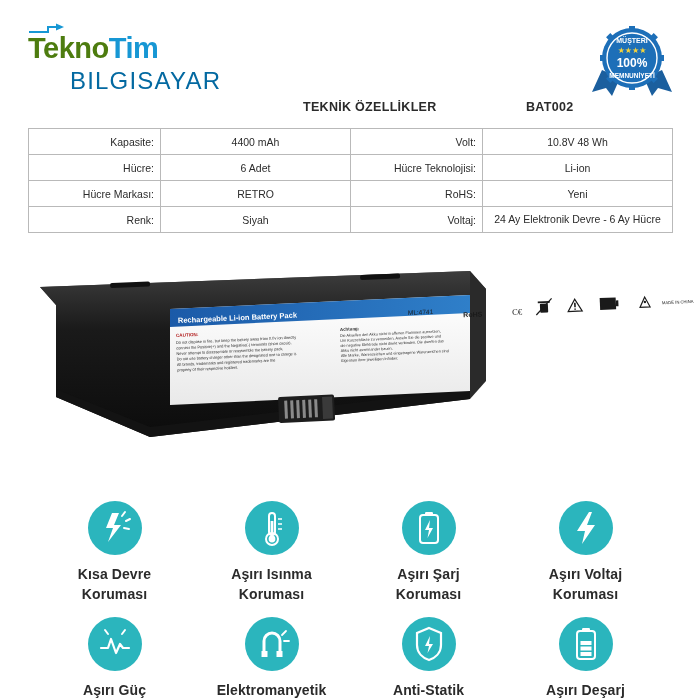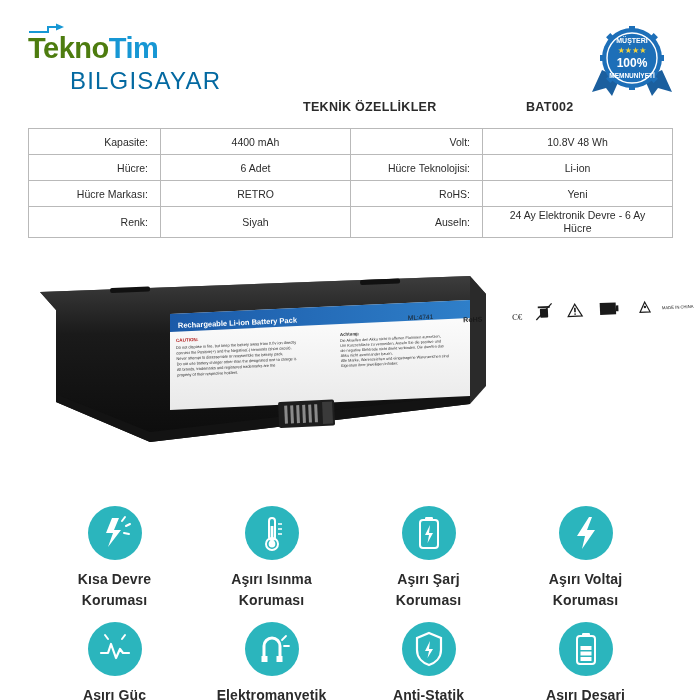--- a/index.html
+++ b/index.html
@@ -86,21 +86,21 @@
     margin: 6px 28px 0 28px;
     width: 644px;
     border-collapse: collapse;
     table-layout: fixed;
   }
   table.specs td {
     border: 1px solid #b9b9b9;
     height: 26px;
     font-size: 10.5px;
     color: #2b2b2b;
-    padding: 2px 12px;
+    padding: 2px 6px;
     vertical-align: middle;
   }
   td.lbl { text-align: right; width: 132px; }
   td.val { text-align: center; width: 190px; }
   td.lbl2 { text-align: right; width: 132px; }
   td.val2 { text-align: center; width: 190px; }
   .two-line { line-height: 1.25; }
 
   
   .battery-wrap {
@@ -201,21 +201,21 @@
   </tr>
   <tr>
     <td class="lbl">Hücre Markası:</td>
     <td class="val">RETRO</td>
     <td class="lbl2">RoHS:</td>
     <td class="val2">Yeni</td>
   </tr>
   <tr>
     <td class="lbl">Renk:</td>
     <td class="val">Siyah</td>
-    <td class="lbl2">Auseln:</td>
+    <td class="lbl2">Voltaj:</td>
     <td class="val2 two-line">24 Ay Elektronik Devre - 6 Ay Hücre</td>
   </tr>
 </tbody>
   </table>
 
 <div class="battery-wrap">
 <svg viewBox="0 0 700 240" width="700" height="240">
   <defs>
     <linearGradient id="bodyG" x1="0" y1="0" x2="0" y2="1">
       <stop offset="0" stop-color="#3d3d3d"></stop>

